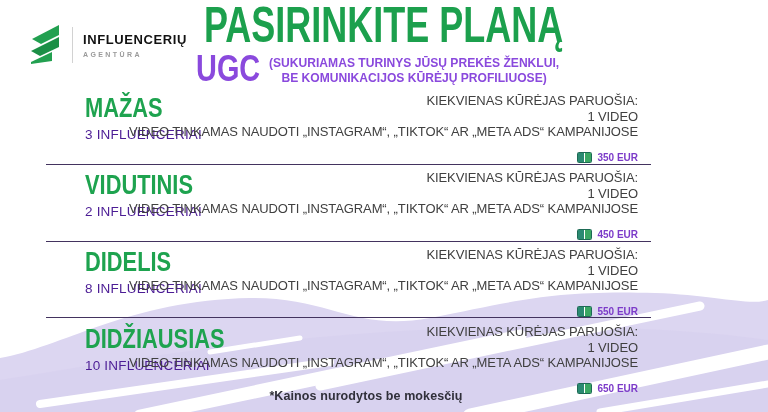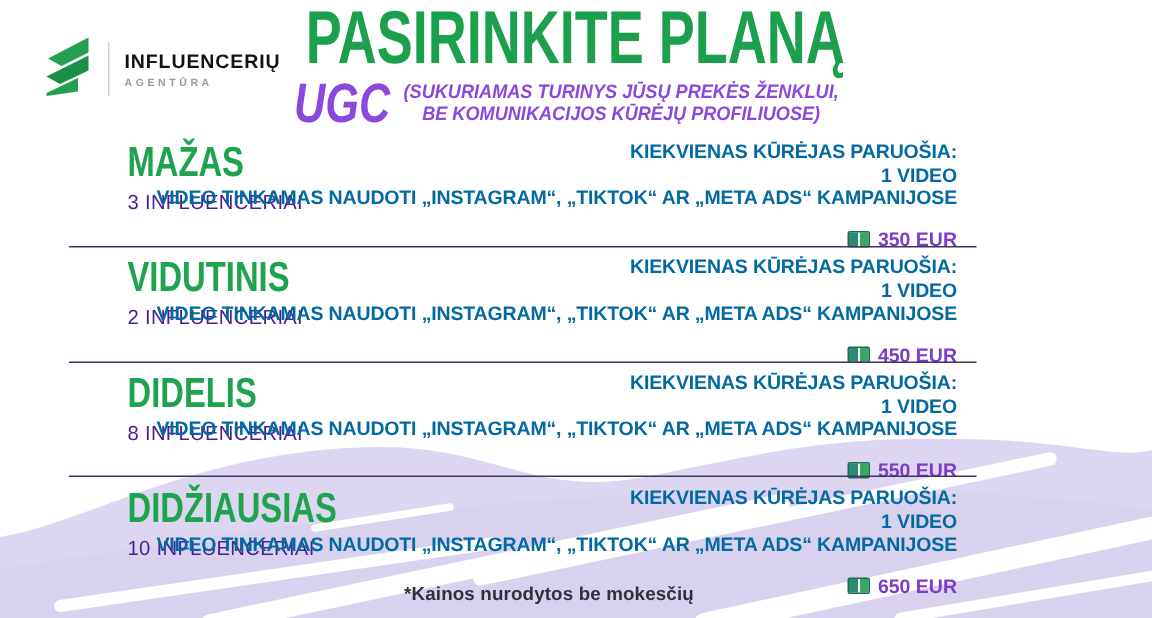--- a/index.html
+++ b/index.html
@@ -34,21 +34,21 @@
   .title-wrap { position: absolute; left: 0; top: 2px; width: 768px; text-align: center; z-index: 1; }
   .title {
     display: inline-block;
     font-size: 50px; line-height: 0.95; font-weight: 900;
     color: #1ca04d;
     transform: scaleX(0.72); transform-origin: 50% 50%;
     letter-spacing: 0px; white-space: nowrap;
   }
   .ugc-wrap {
     position: absolute; left: 0; top: 52px; width: 768px;
-    display: flex; justify-content: center; align-items: center; z-index: 1; font-style: italic;
+    display: flex; justify-content: center; align-items: flex-end; z-index: 1;
   }
   .ugc-label {
     font-size: 37px; font-weight: 900; color: #8a49dd; line-height: 0.9;
     transform: scaleX(0.78); transform-origin: 50% 50%;
   }
   .ugc-sub {
     color: #8a49dd; font-weight: 800; font-size: 13px; line-height: 1.12;
     text-align: center; transform: scaleX(0.93); transform-origin: 0 50%;
     white-space: nowrap;
   }
@@ -68,26 +68,26 @@
   .plan-name {
     font-size: 28px; font-weight: 900; color: #1ea34f; line-height: 1;
     transform: scaleX(0.78); transform-origin: 0 50%; white-space: nowrap;
   }
   .plan-influencers {
     margin-top: 5px; font-size: 13.5px; font-weight: 400; color: #4c1d95; letter-spacing: 0.2px;
   }
 
   .plan-right { position: absolute; right: 46px; top: 2px; text-align: right; }
   .plan-right .r-line {
-    font-size: 13px; font-weight: 700; color: #0369a1; line-height: 1.2;
+    font-size: 13px; font-weight: 400; color: #404040; line-height: 1.2;
     letter-spacing: -0.1px; white-space: nowrap;
   }
   .price-line {
     margin-top: 12px; display: flex; justify-content: flex-end; align-items: center; gap: 5px;
-    font-size: 13px; font-weight: 700; color: #7c3bc9;
+    font-size: 10px; font-weight: 700; color: #7c3bc9;
   }
   .banknote {
     display: inline-block; width: 15px; height: 11px; border-radius: 1.5px;
     background: linear-gradient(90deg, #2b8a72 0 46%, #ffffff 46% 54%, #3aa763 54% 100%);
     border: 1px solid #1d6b55;
   }
 
   
   .footer-note {
     position: absolute; left: 0; top: 389px; width: 732px; text-align: center;

